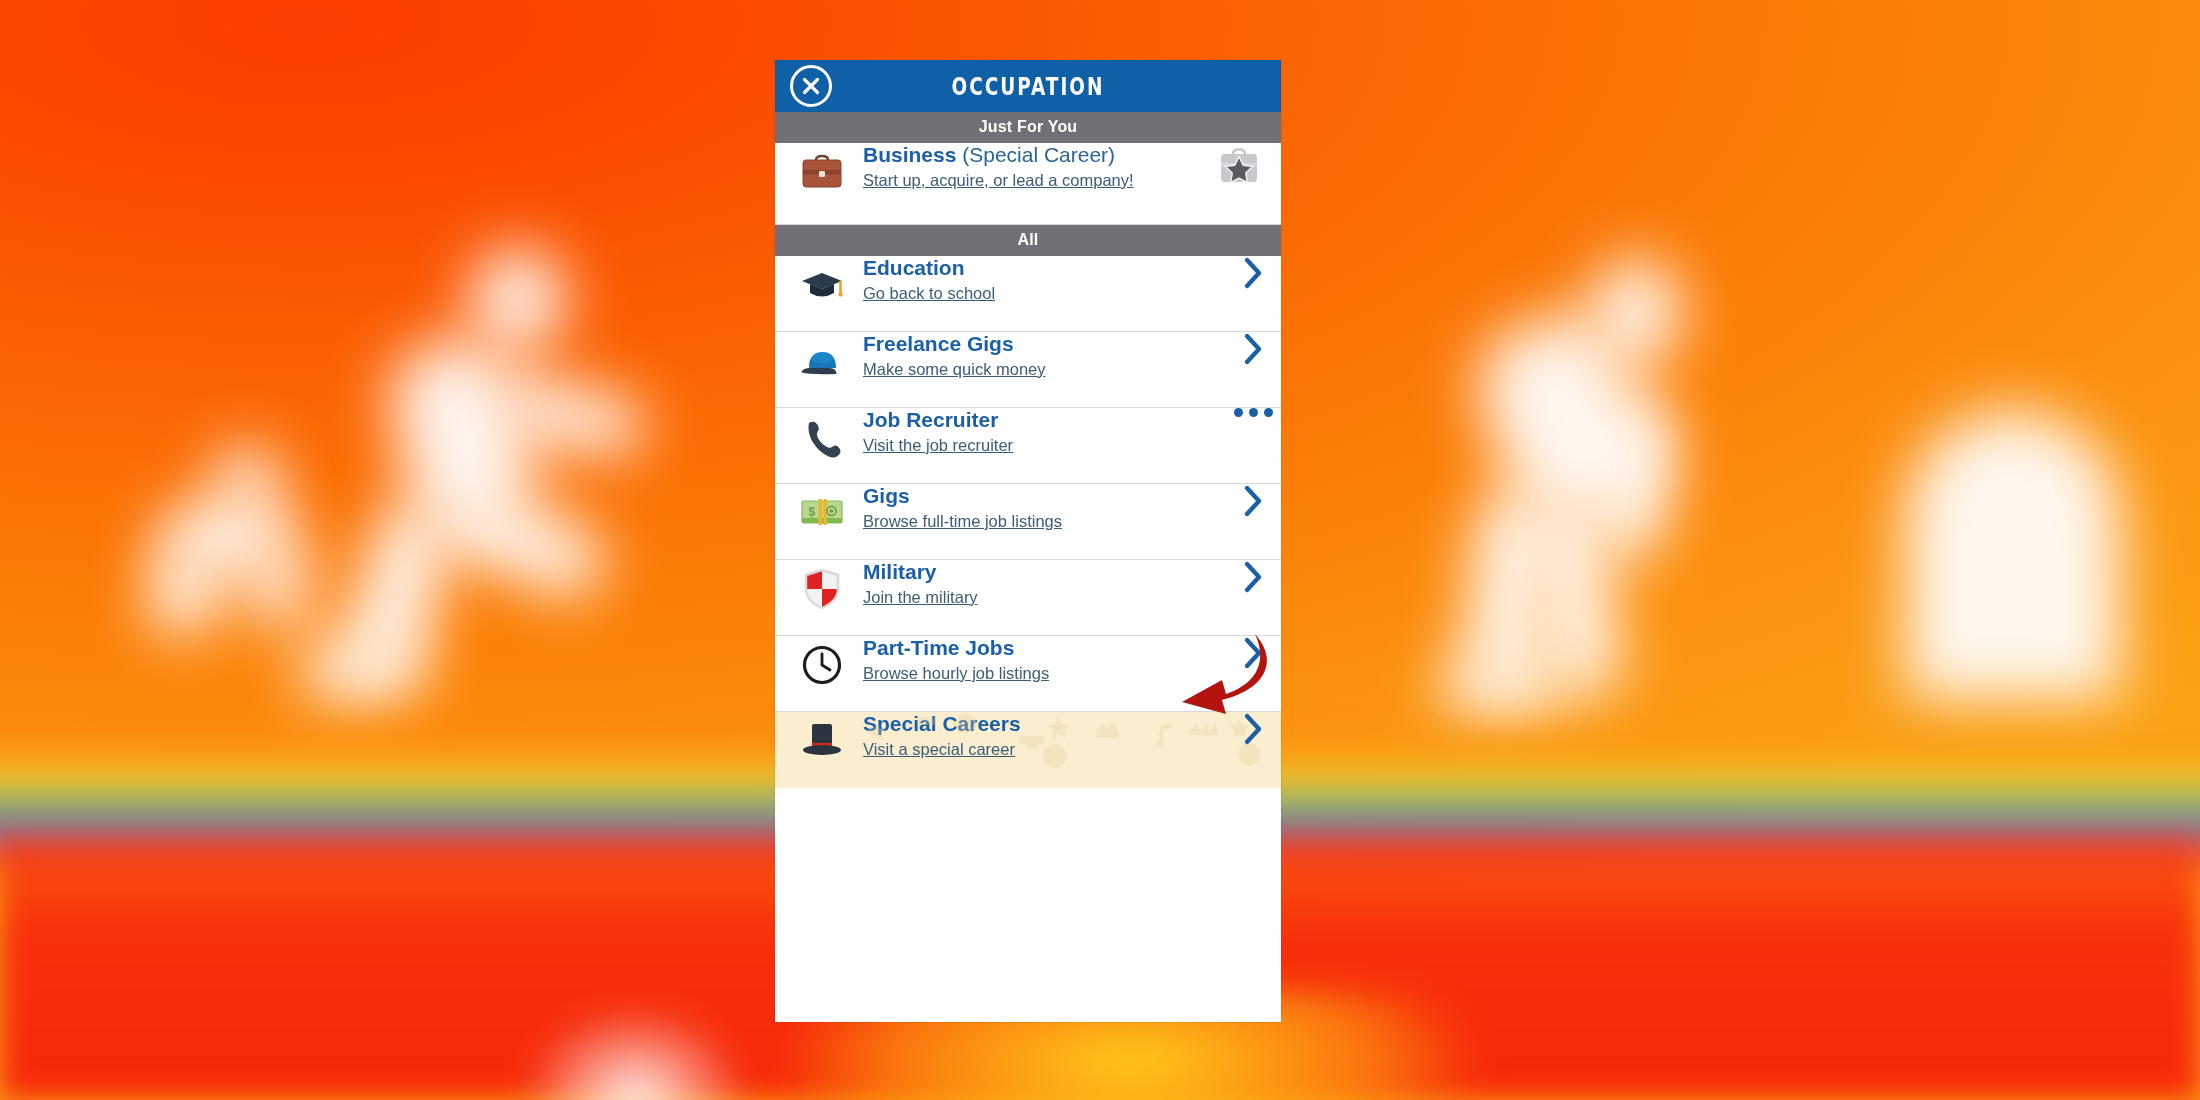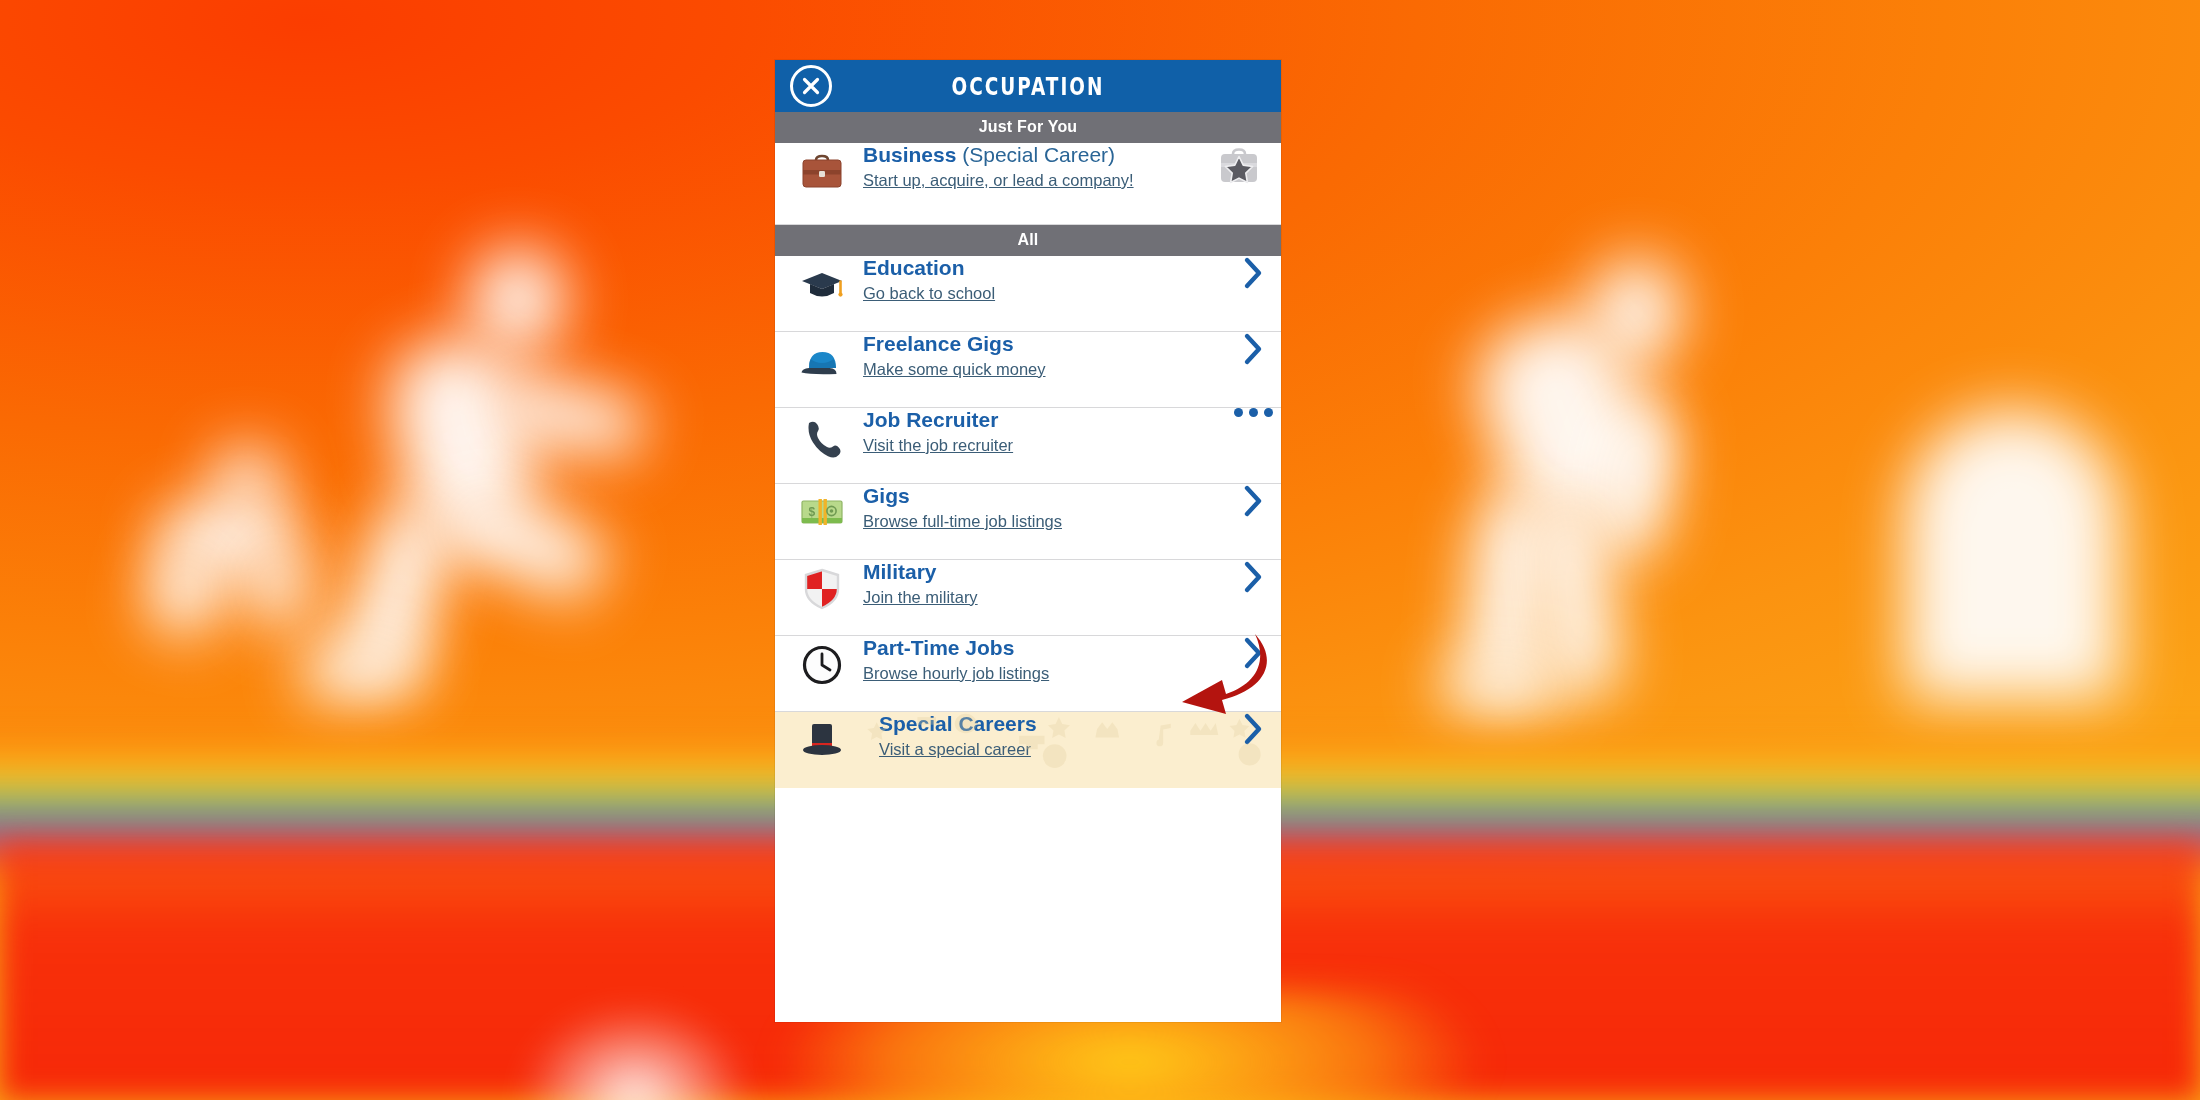--- a/index.html
+++ b/index.html
@@ -100,21 +100,21 @@
     background:#707076;color:#fff;text-align:center;
     font-size:16px;font-weight:bold;padding:6px 0 7px;letter-spacing:.2px;
   }
 
   .row{
     display:flex;align-items:flex-start;background:#fff;
     height:76px;padding:0 0 0 18px;box-sizing:border-box;
     border-bottom:1px solid #d8d8da;position:relative;cursor:pointer;
   }
   .row.tall{height:82px;}
-  .row:last-child{border-bottom:none;gap:16px;}
+  .row:last-child{border-bottom:none;}
   .row .icon{
     width:58px;min-width:58px;height:58px;display:flex;align-items:center;justify-content:center;
   }
   .row .text{flex:1;padding-left:12px;min-width:0;}
   .row .title{
     color:#1b5fa8;font-weight:bold;font-size:21px;line-height:1.18;white-space:nowrap;
   }
   .row .title .muted{color:#2a6596;font-weight:normal;}
   .row .sub{
     color:#3b5d77;font-size:16.5px;line-height:1.3;margin-top:2px;white-space:nowrap;text-decoration:underline;

